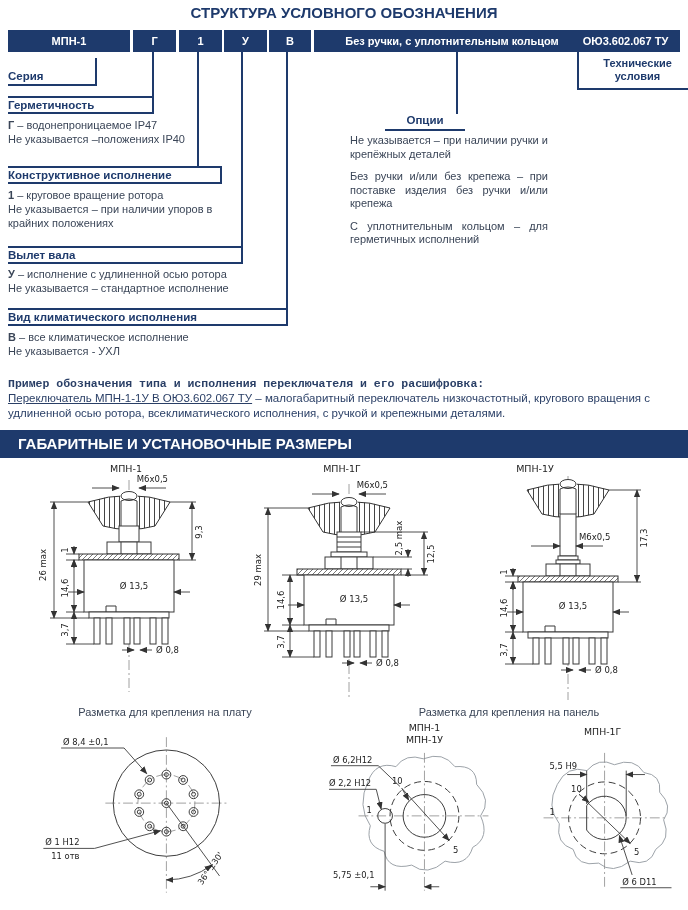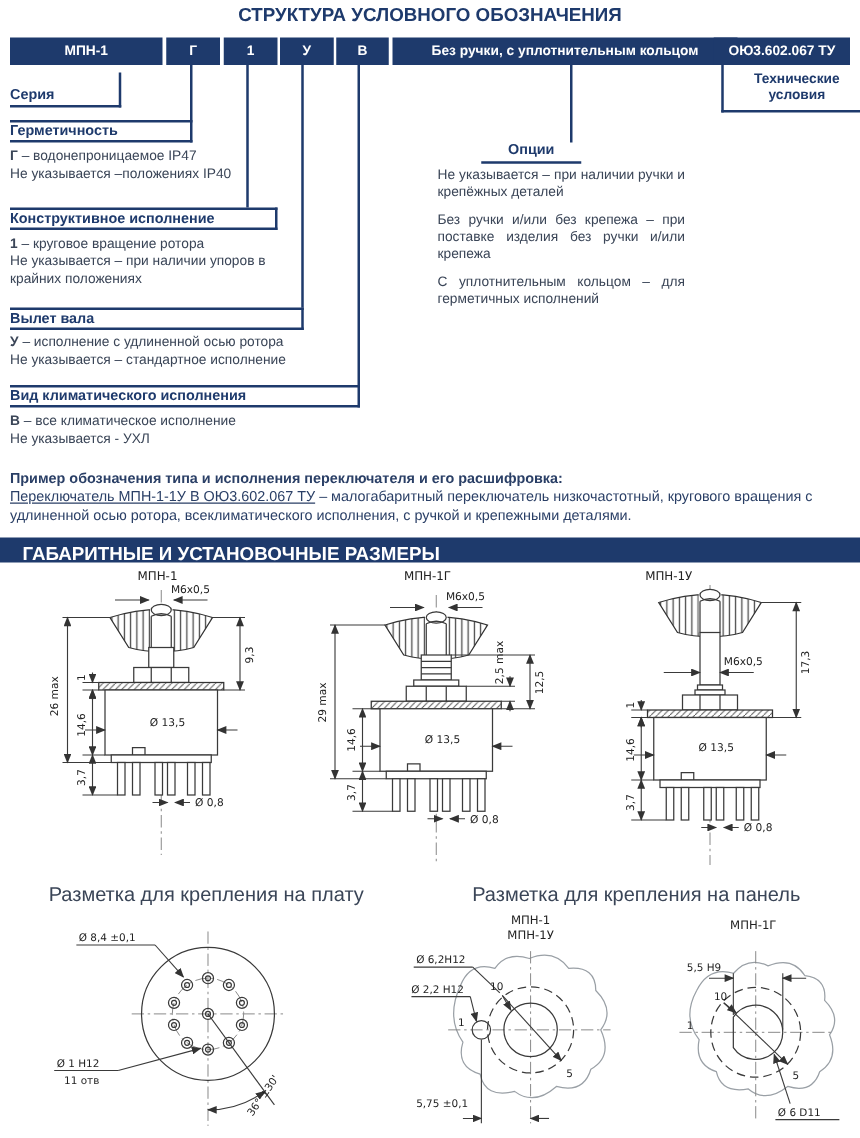--- a/index.html
+++ b/index.html
@@ -10,27 +10,27 @@
   .doc-title { position:absolute; top:4px; left:0; width:100%; text-align:center; font-size:15px; font-weight:bold; color:#1e3a6c; }
   .codebox { position:absolute; top:30px; height:22px; background:#1e3a6c; color:#fff; font-size:11px; font-weight:bold; display:flex; align-items:center; justify-content:center; }
   .conn { position:absolute; width:2px; background:#1e3a6c; }
   .lblblk { position:absolute; border-color:#1e3a6c; font-size:11.5px; font-weight:bold; color:#1e3a6c; }
   .body-txt { position:absolute; font-size:11px; line-height:14px; color:#3a4557; }
   .body-txt .k { font-weight:bold; }
   .opt-col { position:absolute; left:350px; width:198px; top:134px; font-size:11px; line-height:13.5px; color:#3a4557; }
   .opt-col p { text-align:justify; margin-bottom:9px; }
   
   #example { padding:4px 8px 0 8px; font-size:11.5px; line-height:15px; color:#2a3f66; }
-  #example .hd { font-weight:bold; }
+  #example .hd { font-weight:bold;font-family:Liberation Mono, monospace; }
   #example .ul { text-decoration:underline; }
   
-  #dims-bar { margin-top:9px; height:20px; background:#1e3a6c; color:#fff; font-size:15px; font-weight:bold; line-height:28px; padding-left:18px; }
+  #dims-bar { margin-top:9px; height:28px; background:#1e3a6c; color:#fff; font-size:15px; font-weight:bold; line-height:28px; padding-left:18px; }
   
   #drawings { display:flex; justify-content:space-between; padding:2px 14px 0 22px; }
-  #bottom-captions { display:flex; font-size:16px; color:#3a4557; margin-top:10px;justify-content:center; }
+  #bottom-captions { display:flex; font-size:11px; color:#3a4557; margin-top:0;justify-content:center; }
   #bottom-row { display:flex; padding-left:4px; }
   svg { display:block; }
   .ln   { stroke:#3a3a3a; stroke-width:1; fill:#fff; }
   .lnn  { stroke:#3a3a3a; stroke-width:1; fill:none; }
   .dim  { stroke:#3a3a3a; stroke-width:.9; fill:none; }
   .cl   { stroke:#888; stroke-width:.8; fill:none; stroke-dasharray:10 3 2 3; }
   .dash { stroke:#3a3a3a; stroke-width:1; fill:none; stroke-dasharray:7 4; }
   .blob { stroke:#9aa0a6; stroke-width:1; fill:none; }
   text.d  { font-family:"DejaVu Sans", sans-serif; font-size:8.5px; fill:#222; }
   text.dt { font-family:"DejaVu Sans", sans-serif; font-size:9.5px; fill:#222; }

